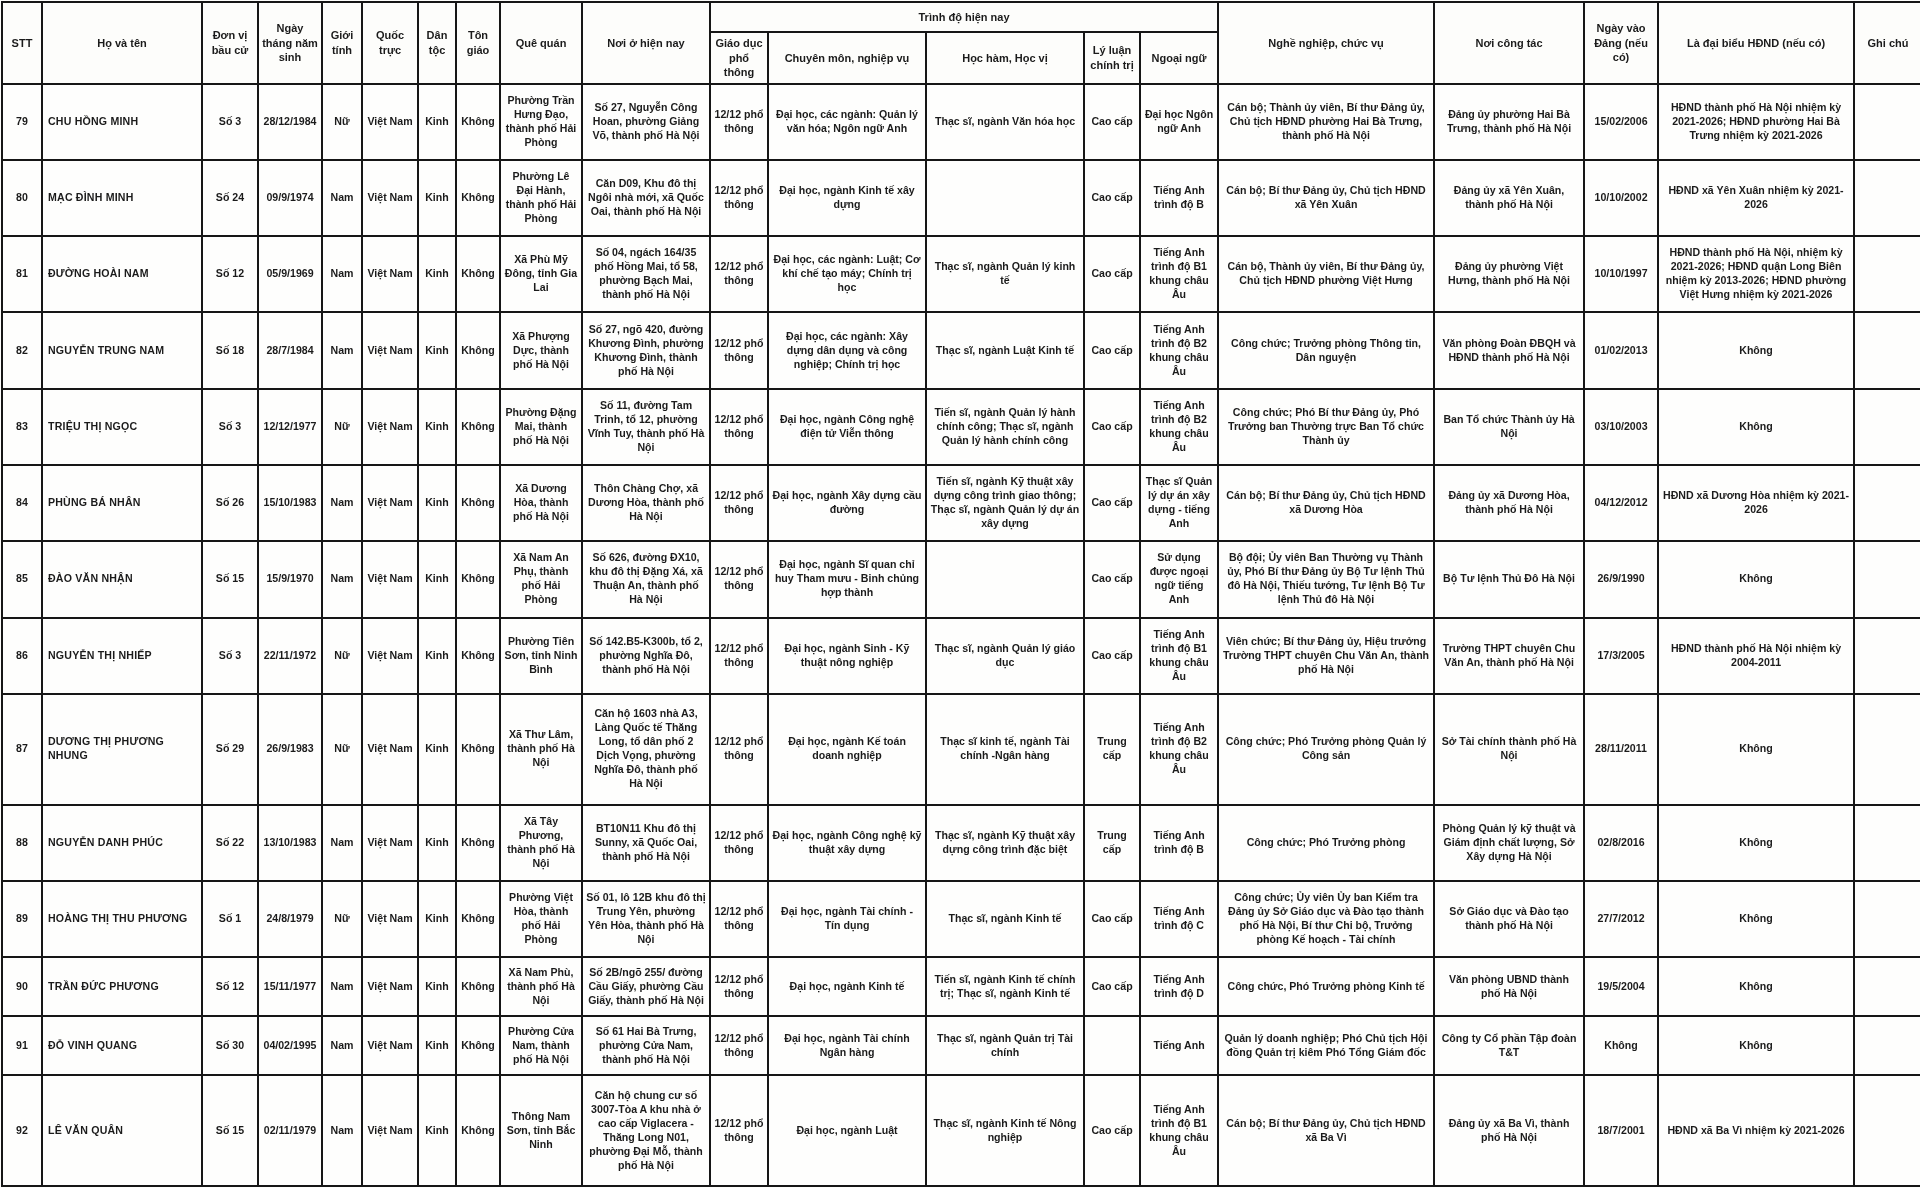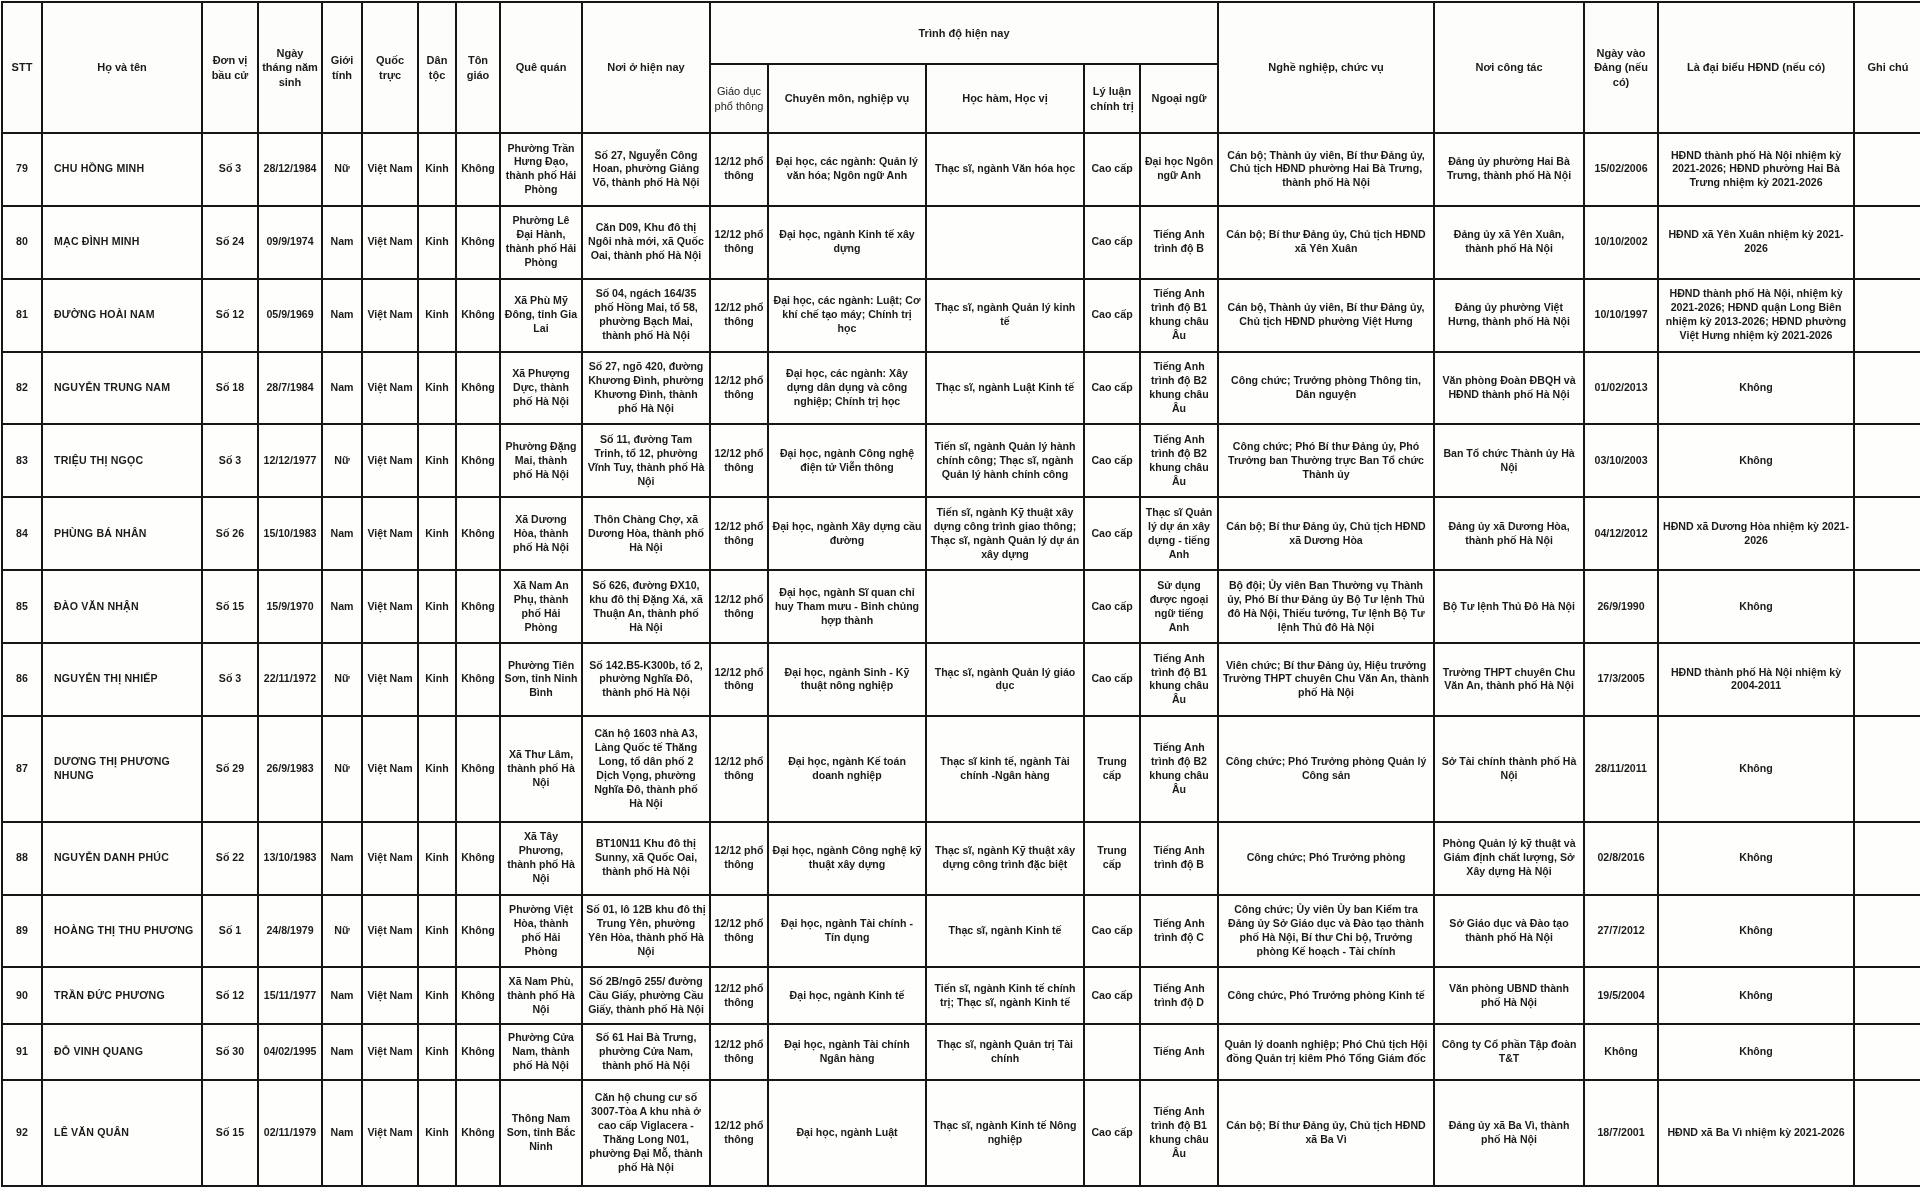--- a/index.html
+++ b/index.html
@@ -15,23 +15,23 @@
   }
   table.doc th, table.doc td{
     border:2px solid #161616;
     padding:2px 3px;
     text-align:center;vertical-align:middle;
     font-size:10.6px;line-height:1.32;
     font-weight:600;
     word-wrap:break-word;overflow:hidden;
   }
   table.doc thead th{
-    font-weight:700;font-size:11px;padding:19px 2px;background:#fdfdfb;
+    font-weight:700;font-size:11px;padding:3px 2px;background:#fdfdfb;
   }
-  table.doc td.name-cell{text-align:left;padding-left:11px;letter-spacing:.2px;}
+  table.doc td.name-cell{text-align:left;padding-left:5px;letter-spacing:.2px;}
   table.doc tr{page-break-inside:avoid;}
 </style>
 </head>
 <body>
 
 <div class="page">
   <table class="doc">
     <colgroup>
       <col style="width:40px">
         <col style="width:160px">
@@ -67,21 +67,21 @@
         <th rowspan="2">Quê quán</th>
         <th rowspan="2">Nơi ở hiện nay</th>
         <th colspan="5" style="height:22px;">Trình độ hiện nay</th>
         <th rowspan="2">Nghề nghiệp, chức vụ</th>
         <th rowspan="2">Nơi công tác</th>
         <th rowspan="2">Ngày vào Đảng (nếu có)</th>
         <th rowspan="2">Là đại biểu HĐND (nếu có)</th>
         <th rowspan="2">Ghi chú</th>
       </tr>
       <tr>
-        <th style="font-weight:400;">Giáo dục phổ thông</th>
+        <th style="font-weight:700;">Giáo dục phổ thông</th>
         <th>Chuyên môn, nghiệp vụ</th>
         <th>Học hàm, Học vị</th>
         <th>Lý luận chính trị</th>
         <th>Ngoại ngữ</th>
       </tr>
     </thead>
     <tbody>
         <tr>
           <td>79</td>
           <td class="name-cell">CHU HỒNG MINH</td>

